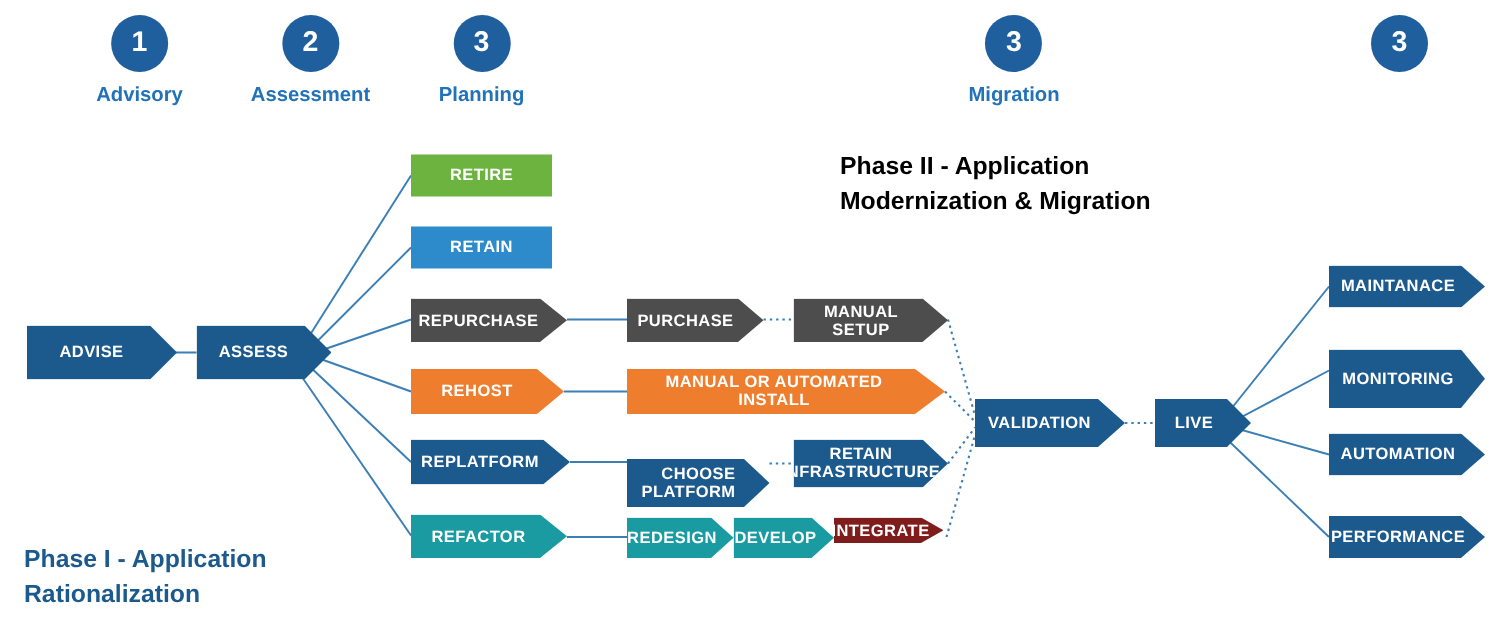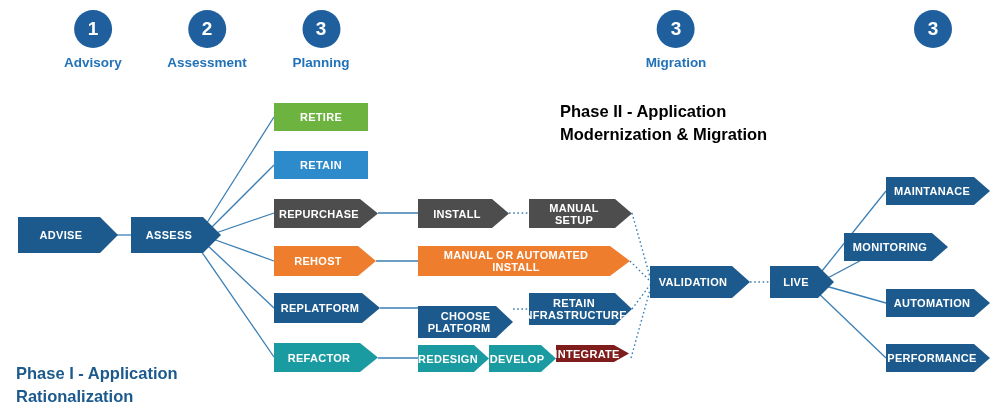--- a/index.html
+++ b/index.html
@@ -144,30 +144,30 @@
     </div>
   <div id="nodes-layer">
       <div class="node chev" style="left: 18px; top: 217px; width: 100px; height: 36px; background: rgb(28, 90, 141); clip-path: polygon(0px 0px, 82% 0px, 100% 50%, 82% 100%, 0px 100%); padding-right: 18px; white-space: pre-line;">ADVISE</div>
       <div class="node chev" style="left: 131px; top: 217px; width: 90px; height: 36px; background: rgb(28, 90, 141); clip-path: polygon(0px 0px, 80% 0px, 100% 50%, 80% 100%, 0px 100%); padding-right: 18px; white-space: pre-line;">ASSESS</div>
       <div class="node rect" style="left: 274px; top: 103px; width: 94px; height: 28px; background: rgb(108, 179, 63); white-space: pre-line;">RETIRE</div>
       <div class="node rect" style="left: 274px; top: 151px; width: 94px; height: 28px; background: rgb(46, 139, 203); white-space: pre-line;">RETAIN</div>
       <div class="node chev" style="left: 274px; top: 199px; width: 104px; height: 29px; background: rgb(77, 77, 77); clip-path: polygon(0px 0px, 82.69% 0px, 100% 50%, 82.69% 100%, 0px 100%); padding-right: 18px; white-space: pre-line;">REPURCHASE</div>
       <div class="node chev" style="left: 274px; top: 246px; width: 102px; height: 30px; background: rgb(238, 126, 45); clip-path: polygon(0px 0px, 82.35% 0px, 100% 50%, 82.35% 100%, 0px 100%); padding-right: 18px; white-space: pre-line;">REHOST</div>
       <div class="node chev" style="left: 274px; top: 293px; width: 106px; height: 30px; background: rgb(28, 90, 141); clip-path: polygon(0px 0px, 83.02% 0px, 100% 50%, 83.02% 100%, 0px 100%); padding-right: 18px; white-space: pre-line;">REPLATFORM</div>
       <div class="node chev" style="left: 274px; top: 343px; width: 104px; height: 29px; background: rgb(26, 155, 161); clip-path: polygon(0px 0px, 82.69% 0px, 100% 50%, 82.69% 100%, 0px 100%); padding-right: 18px; white-space: pre-line;">REFACTOR</div>
-      <div class="node chev" style="left: 418px; top: 199px; width: 91px; height: 29px; background: rgb(77, 77, 77); clip-path: polygon(0px 0px, 81.32% 0px, 100% 50%, 81.32% 100%, 0px 100%); padding-right: 17px; white-space: pre-line;">INSTALL</div>
+      <div class="node chev" style="left: 418px; top: 199px; width: 91px; height: 29px; background: rgb(77, 77, 77); clip-path: polygon(0px 0px, 81.32% 0px, 100% 50%, 81.32% 100%, 0px 100%); padding-right: 17px; white-space: pre-line;">PURCHASE</div>
       <div class="node chev" style="left: 529px; top: 199px; width: 103px; height: 29px; background: rgb(77, 77, 77); clip-path: polygon(0px 0px, 83.5% 0px, 100% 50%, 83.5% 100%, 0px 100%); padding-right: 17px; white-space: pre-line;">MANUAL SETUP</div>
       <div class="node chev" style="left: 418px; top: 246px; width: 212px; height: 30px; background: rgb(238, 126, 45); clip-path: polygon(0px 0px, 90.57% 0px, 100% 50%, 90.57% 100%, 0px 100%); padding-right: 20px; white-space: pre-line;">MANUAL OR AUTOMATED INSTALL</div>
       <div class="node chev" style="left: 418px; top: 306px; width: 95px; height: 32px; background: rgb(28, 90, 141); clip-path: polygon(0px 0px, 82.11% 0px, 100% 50%, 82.11% 100%, 0px 100%); padding-right: 17px; white-space: pre-line; text-align: right;">CHOOSE
 PLATFORM</div>
       <div class="node chev" style="left: 529px; top: 293px; width: 103px; height: 32px; background: rgb(28, 90, 141); clip-path: polygon(0px 0px, 83.5% 0px, 100% 50%, 83.5% 100%, 0px 100%); padding-right: 17px; white-space: pre-line;">RETAIN
 INFRASTRUCTURE</div>
       <div class="node chev" style="left: 418px; top: 345px; width: 71px; height: 27px; background: rgb(26, 155, 161); clip-path: polygon(0px 0px, 78.87% 0px, 100% 50%, 78.87% 100%, 0px 100%); padding-right: 15px; white-space: pre-line;">REDESIGN</div>
       <div class="node chev" style="left: 489px; top: 345px; width: 67px; height: 27px; background: rgb(26, 155, 161); clip-path: polygon(0px 0px, 77.61% 0px, 100% 50%, 77.61% 100%, 0px 100%); padding-right: 15px; white-space: pre-line;">DEVELOP</div>
       <div class="node chev" style="left: 556px; top: 345px; width: 73px; height: 17px; background: #7f1d1d; clip-path: polygon(0px 0px, 79.45% 0px, 100% 50%, 79.45% 100%, 0px 100%); padding-right: 15px; white-space: pre-line;">INTEGRATE</div>
       <div class="node chev" style="left: 650px; top: 266px; width: 100px; height: 32px; background: rgb(28, 90, 141); clip-path: polygon(0px 0px, 82% 0px, 100% 50%, 82% 100%, 0px 100%); padding-right: 18px; white-space: pre-line;">VALIDATION</div>
       <div class="node chev" style="left: 770px; top: 266px; width: 64px; height: 32px; background: rgb(28, 90, 141); clip-path: polygon(0px 0px, 75% 0px, 100% 50%, 75% 100%, 0px 100%); padding-right: 16px; white-space: pre-line;">LIVE</div>
       <div class="node chev" style="left: 886px; top: 177px; width: 104px; height: 28px; background: rgb(28, 90, 141); clip-path: polygon(0px 0px, 84.62% 0px, 100% 50%, 84.62% 100%, 0px 100%); padding-right: 16px; white-space: pre-line;">MAINTANACE</div>
-      <div class="node chev" style="left: 844px; top: 233px; width: 104px; height: 28px; background: rgb(28, 90, 141); clip-path: polygon(0px 0px, 84.62% 0px, 100% 50%, 84.62% 100%, 0px 100%); padding-right: 16px; white-space: pre-line;">MONITORING</div>
+      <div class="node chev" style="left: 886px; top: 233px; width: 104px; height: 39px; background: rgb(28, 90, 141); clip-path: polygon(0px 0px, 84.62% 0px, 100% 50%, 84.62% 100%, 0px 100%); padding-right: 16px; white-space: pre-line;">MONITORING</div>
       <div class="node chev" style="left: 886px; top: 289px; width: 104px; height: 28px; background: rgb(28, 90, 141); clip-path: polygon(0px 0px, 84.62% 0px, 100% 50%, 84.62% 100%, 0px 100%); padding-right: 16px; white-space: pre-line;">AUTOMATION</div>
       <div class="node chev" style="left: 886px; top: 344px; width: 104px; height: 28px; background: rgb(28, 90, 141); clip-path: polygon(0px 0px, 84.62% 0px, 100% 50%, 84.62% 100%, 0px 100%); padding-right: 16px; white-space: pre-line;">PERFORMANCE</div>
     </div>
 </div>
 
 </body></html>

